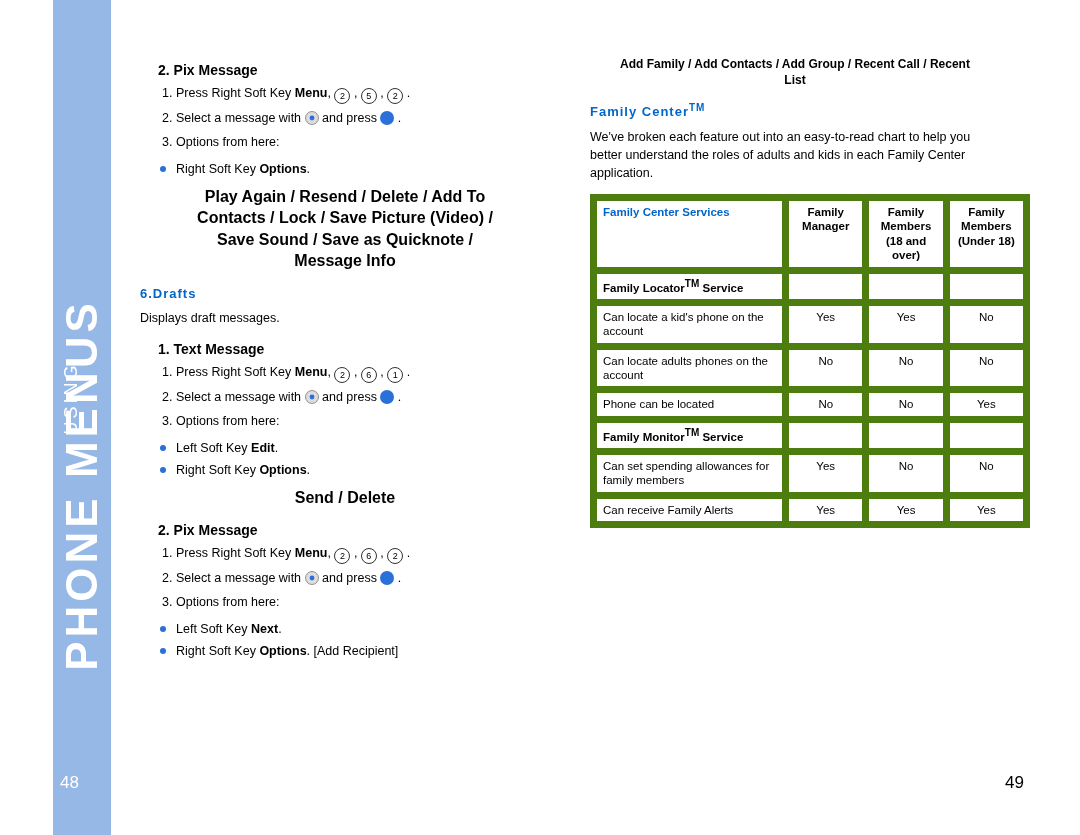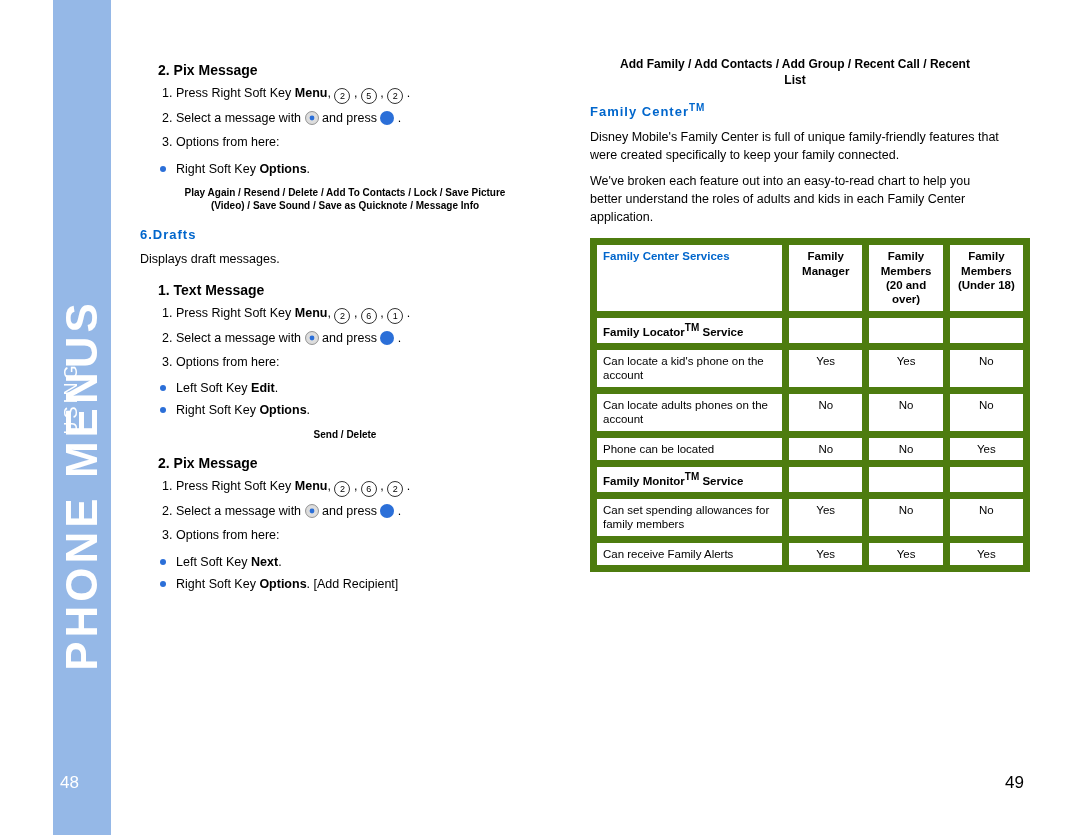--- a/index.html
+++ b/index.html
@@ -89,21 +89,21 @@
     width: 6px;
     height: 6px;
     border-radius: 50%;
     background: #2B6FD8;
   }
   .centered-bold {
     font-weight: bold;
     text-align: center;
     margin: 8px 44px;
     line-height: 1.35;
-    font-size: 10px;
+    font-size: 16px;
   }
   .key-icon {
     display: inline-block;
     width: 14px;
     height: 14px;
     border: 1px solid #333;
     border-radius: 50%;
     font-size: 9px;
     line-height: 14px;
     text-align: center;
@@ -207,29 +207,28 @@
           </svg></span><span> and press </span><span class="ok-icon"></span> .</li>
     <li>Options from here:</li>
   </ol>
   <div class="bullet-item"><span>Left Soft Key </span><b>Next</b><span>.</span></div>
   <div class="bullet-item"><span>Right Soft Key </span><b>Options</b><span>. [Add Recipient]</span></div>
 </div>
 
 <div class="col col-right">
   <div class="top-bold-line">Add Family / Add Contacts / Add Group / Recent Call / Recent List</div>
   <div class="blue-heading"><span>Family Center</span><sup>TM</sup></div>
-  <div class="plain">Disney Mobile's Family Center is full of unique family-friendly features that were created specifically to keep your family connected.</div>
   <div class="plain">We've broken each feature out into an easy-to-read chart to help you better understand the roles of adults and kids in each Family Center application.</div>
 
   <table class="family">
     <tbody>
         <tr>
       <th class="services">Family Center Services</th>
       <th class="col2"><span>Family</span><br><span>Manager</span></th>
-      <th class="col2"><span>Family</span><br><span>Members</span><br><span>(20 and over)</span></th>
+      <th class="col2"><span>Family</span><br><span>Members</span><br><span>(18 and over)</span></th>
       <th class="col2"><span>Family</span><br><span>Members</span><br><span>(Under 18)</span></th>
     </tr>
     </tbody>
       <tbody id="tbody">
         <tr>
           <td class="subhead-cell"><span>Family Locator</span><sup>TM</sup><span> Service</span></td>
           <td class="yn"></td>
           <td class="yn"></td>
           <td class="yn"></td>
         </tr>

